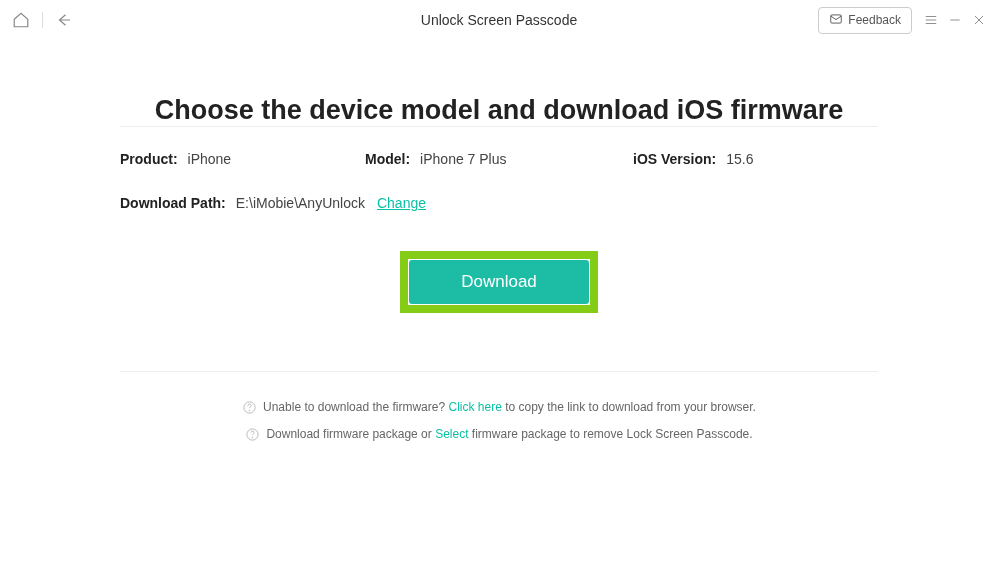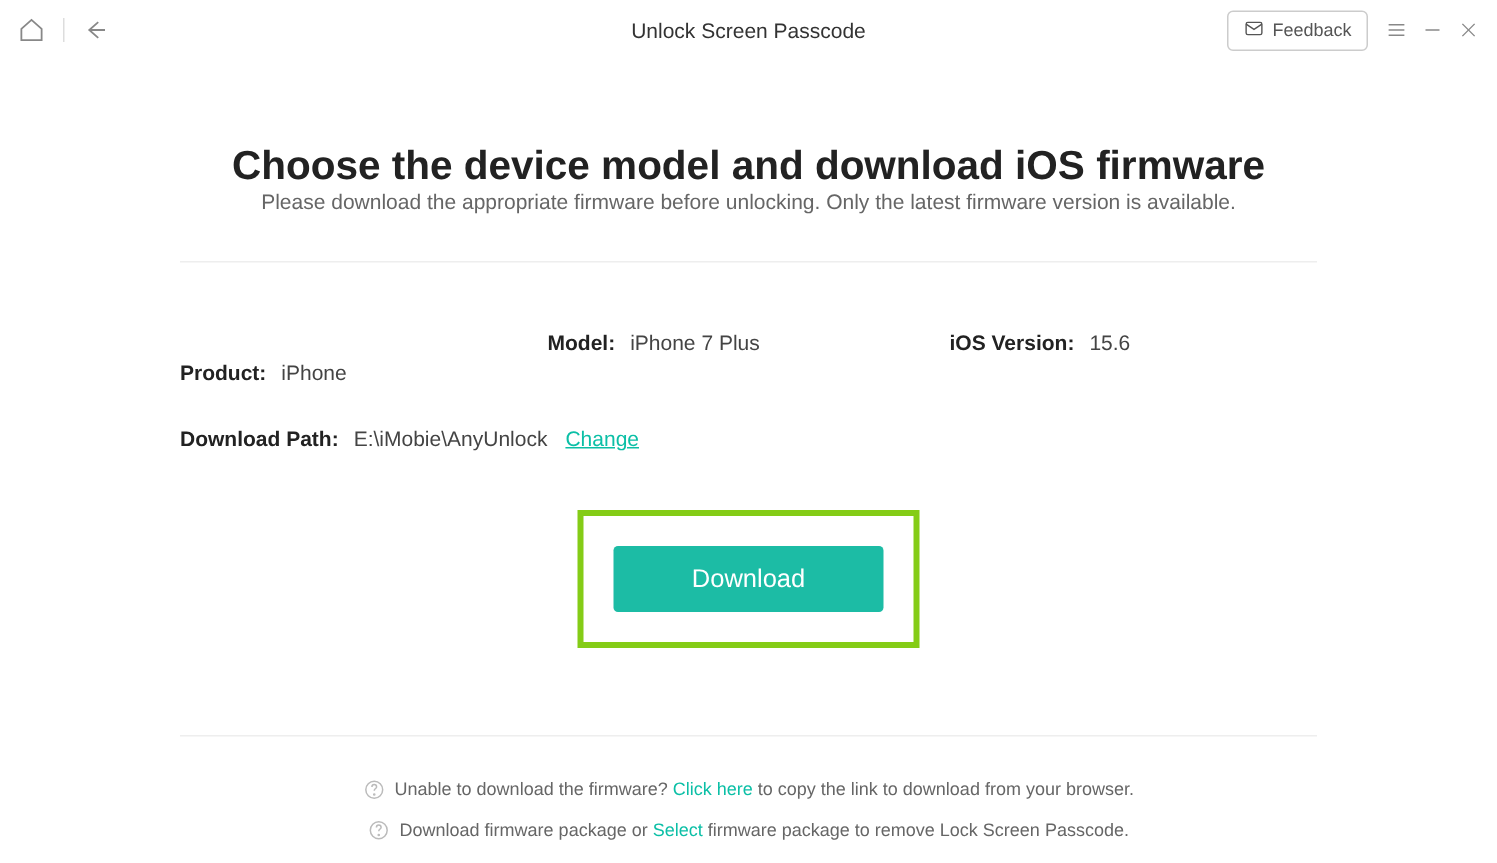--- a/index.html
+++ b/index.html
@@ -89,21 +89,21 @@
       display: flex;
       justify-content: flex-start;
       gap: 0;
       font-size: 14px;
       margin-bottom: 28px;
     }
     .info-item {
       display: flex;
       align-items: center;
     }
-    .info-item:nth-child(1) { width: 245px; margin-top: 41px; }
+    .info-item:nth-child(1) { width: 245px; }
     .info-item:nth-child(2) { width: 268px; }
     .info-item:nth-child(3) { }
     .info-label {
       font-weight: 600;
       color: #222;
       margin-right: 10px;
     }
     .info-value {
       color: #444;
     }
@@ -118,22 +118,22 @@
       text-decoration: underline;
       margin-left: 12px;
       cursor: pointer;
     }
     .download-wrap {
       display: flex;
       justify-content: center;
       margin-bottom: 58px;
     }
     .download-highlight {
-      border: 4px solid #84cc16;
-      padding: 20px;
+      border: 8px solid #84cc16;
+      padding: 1px;
       display: inline-block;
     }
     .download-btn {
       background: #1cbca5;
       color: #fff;
       border: none;
       width: 180px;
       height: 44px;
       font-size: 17px;
       border-radius: 3px;
@@ -209,21 +209,20 @@
             <line x1="5" y1="5" x2="19" y2="19"></line>
             <line x1="19" y1="5" x2="5" y2="19"></line>
           </svg>
       </span>
     </div>
   </div>
 </div>
 
 <div class="content">
   <h1 class="heading">Choose the device model and download iOS firmware</h1>
-  <p class="subheading">Please download the appropriate firmware before unlocking. Only the latest firmware version is available.</p>
   <hr class="hr">
 
   <div class="info-row">
     <div class="info-item">
       <span class="info-label">Product:</span>
       <span class="info-value">iPhone</span>
     </div>
     <div class="info-item">
       <span class="info-label">Model:</span>
       <span class="info-value">iPhone 7 Plus</span>

